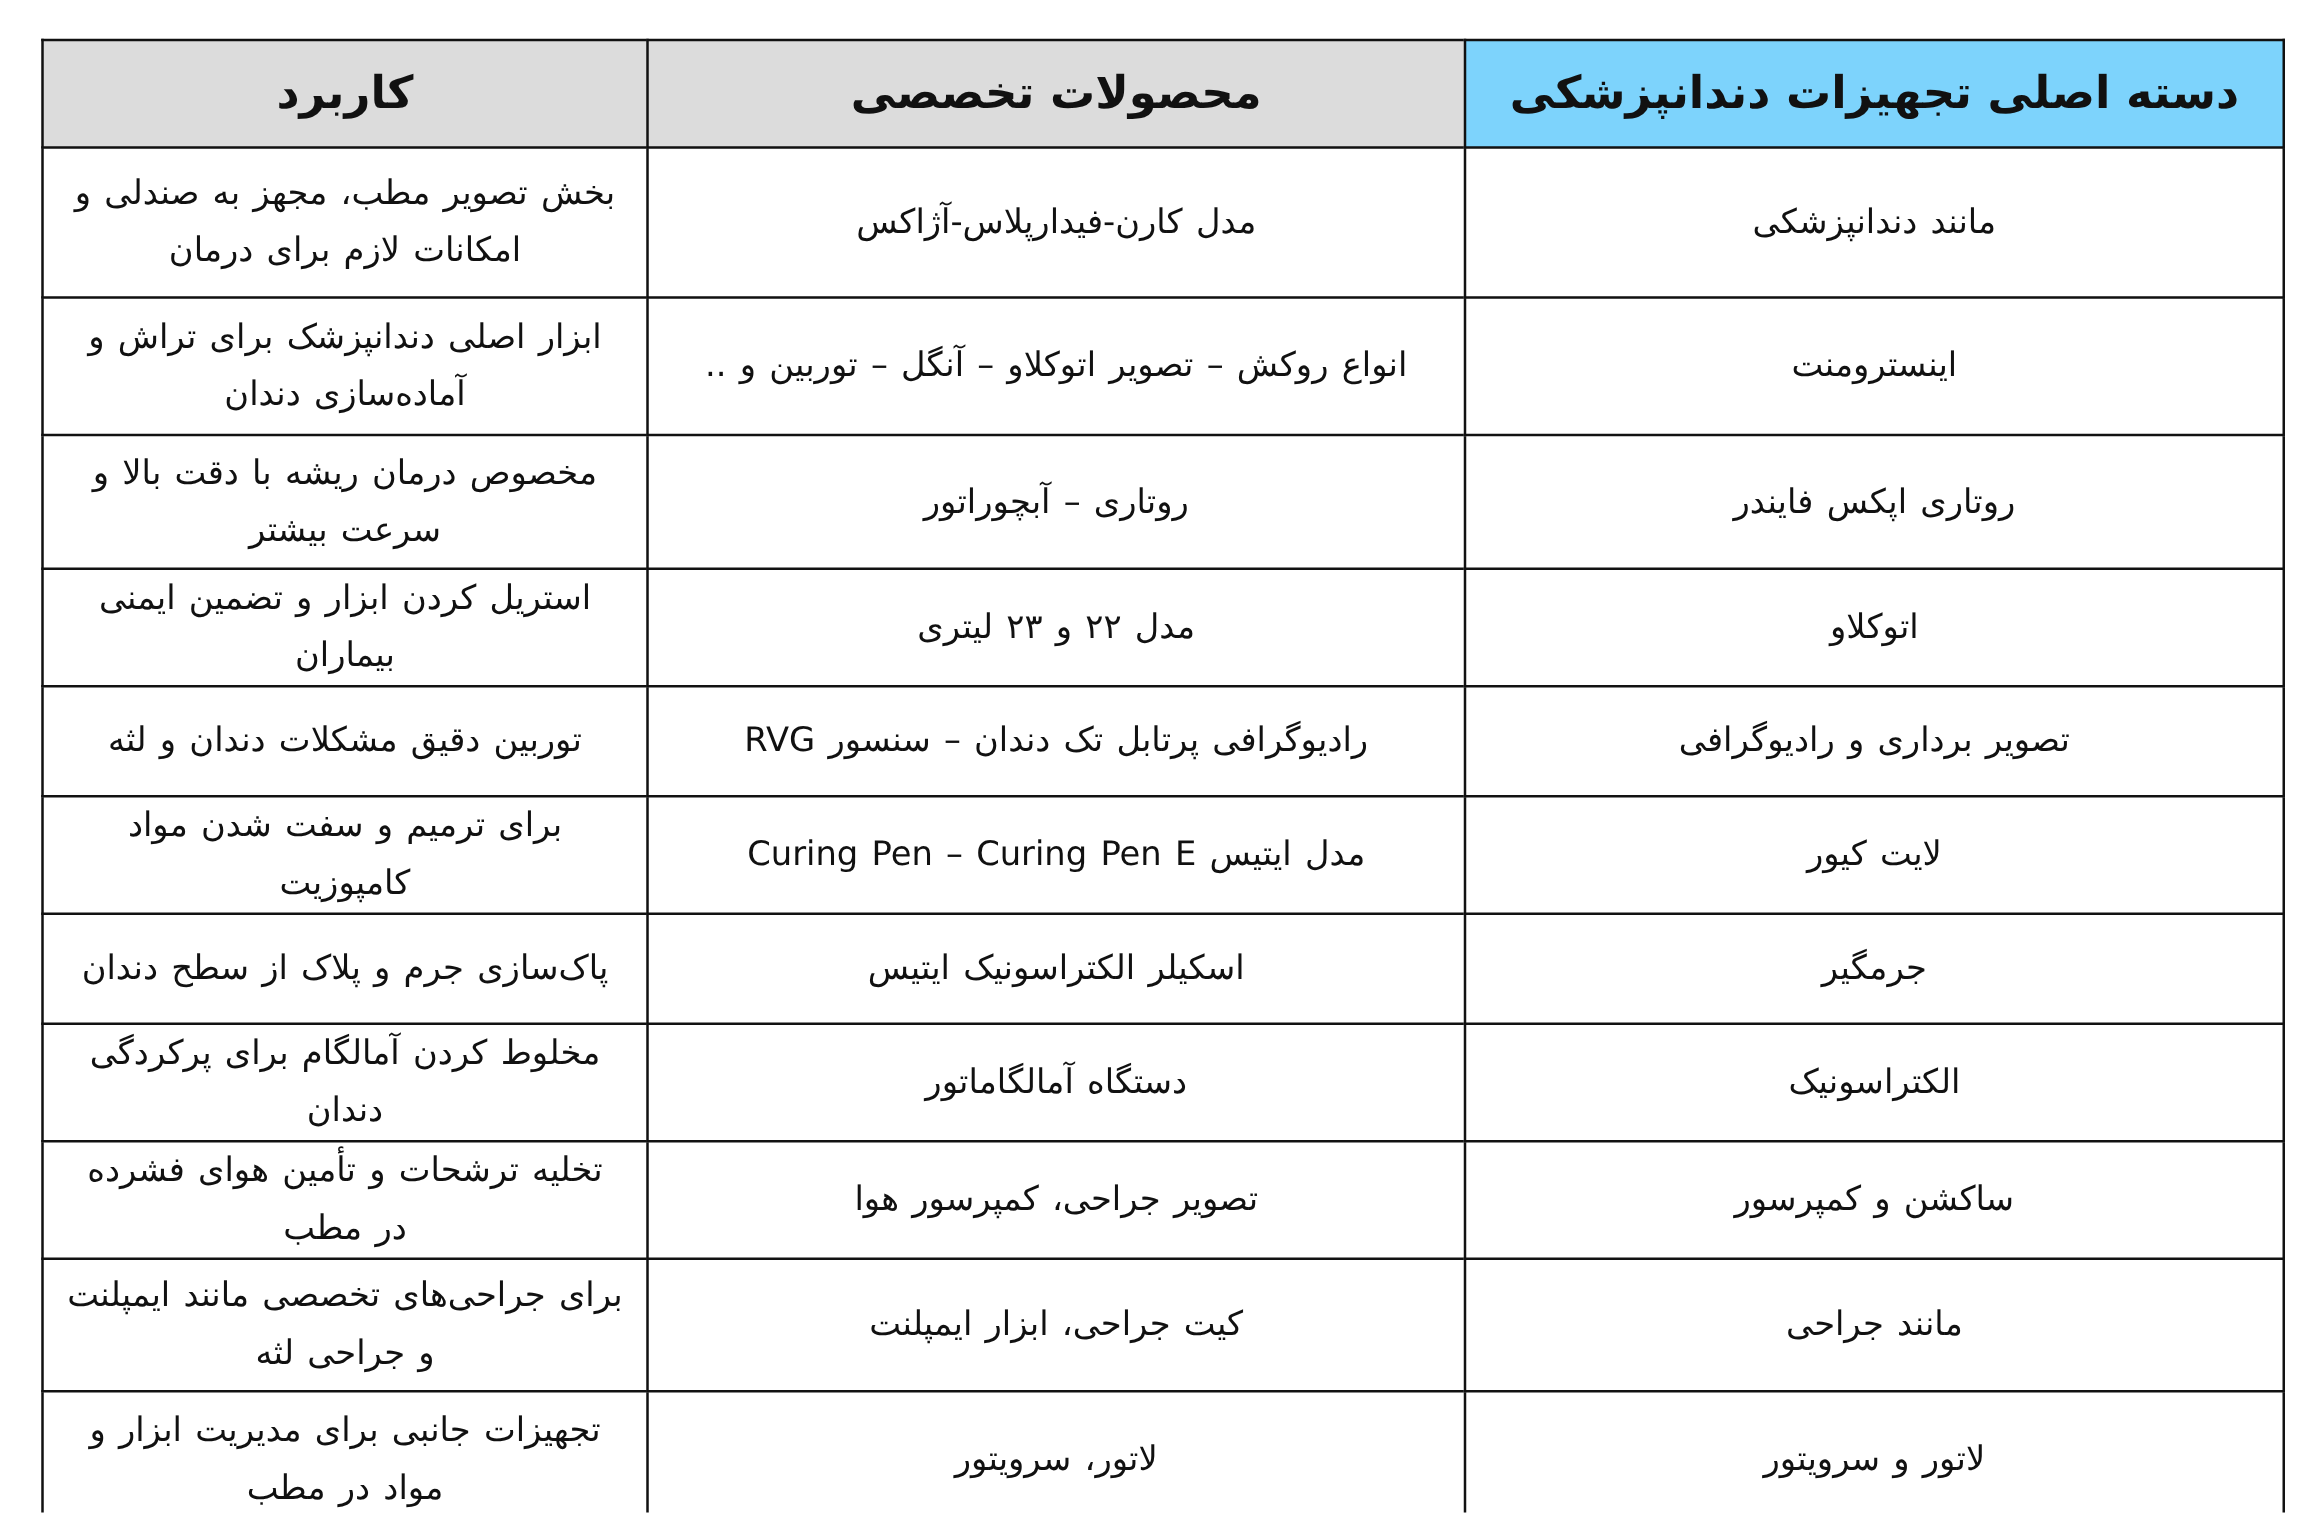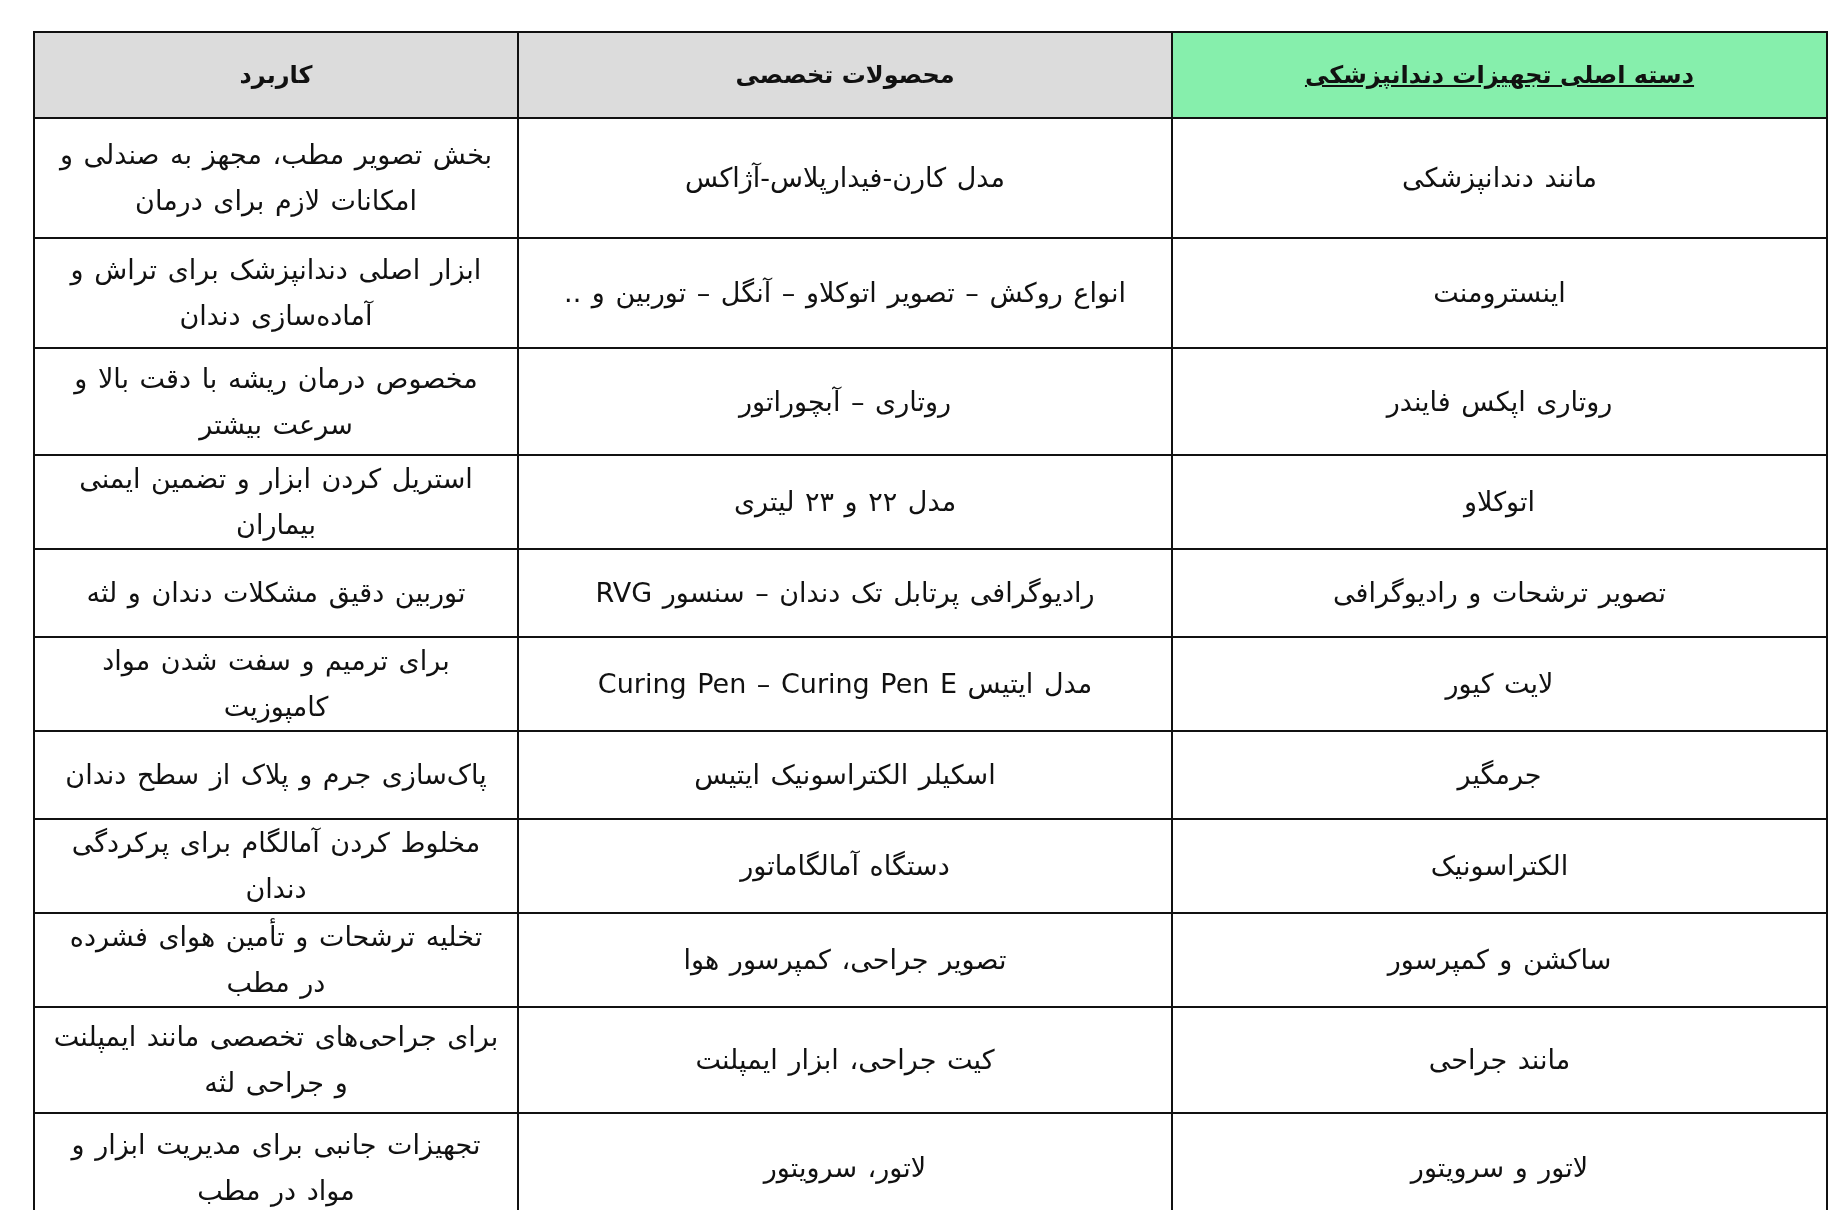--- a/index.html
+++ b/index.html
@@ -32,40 +32,40 @@
       text-align: center;
       vertical-align: middle;
       padding: 0 18px;
       font-size: 27px;
       line-height: 46px;
     }
     th {
       background: #dcdcdc;
       font-weight: bold;
       height: 84px;
-      font-size: 24px;
+      font-size: 36px;
     }
     col.c1 { width: 484px; }
     col.c2 { width: 654px; }
     col.c3 { width: 655px; }
     td { word-spacing: 2px; }
   </style>
 </head>
 <body>
 
 <div class="table-wrap">
   <table>
     <colgroup>
       <col class="c3">
       <col class="c2">
       <col class="c1">
     </colgroup>
     <thead>
       <tr>
-        <th style="background: #86efac; text-decoration: underline;">دسته اصلی تجهیزات دندانپزشکی</th>
+        <th style="background: #7dd3fc;">دسته اصلی تجهیزات دندانپزشکی</th>
         <th style="background: rgb(220, 220, 220);">محصولات تخصصی</th>
         <th style="background: rgb(220, 220, 220);">کاربرد</th>
       </tr>
     </thead>
     <tbody id="table-body">
       <tr style="height: 120px;">
         <td>مانند دندانپزشکی</td>
         <td>مدل کارن-فیدارپلاس-آژاکس</td>
         <td>بخش تصویر مطب، مجهز به صندلی و امکانات لازم برای درمان</td>
       </tr>
@@ -78,21 +78,21 @@
         <td>روتاری اپکس فایندر</td>
         <td>روتاری – آبچوراتور</td>
         <td>مخصوص درمان ریشه با دقت بالا و سرعت بیشتر</td>
       </tr>
       <tr style="height: 87px;">
         <td>اتوکلاو</td>
         <td>مدل ۲۲ و ۲۳ لیتری</td>
         <td>استریل کردن ابزار و تضمین ایمنی بیماران</td>
       </tr>
       <tr style="height: 88px;">
-        <td>تصویر ترشحات و رادیوگرافی</td>
+        <td>تصویر برداری و رادیوگرافی</td>
         <td>رادیوگرافی پرتابل تک دندان – سنسور RVG</td>
         <td>توربین دقیق مشکلات دندان و لثه</td>
       </tr>
       <tr style="height: 85px;">
         <td>لایت کیور</td>
         <td>مدل ایتیس Curing Pen – Curing Pen E</td>
         <td>برای ترمیم و سفت شدن مواد کامپوزیت</td>
       </tr>
       <tr style="height: 88px;">
         <td>جرمگیر</td>

